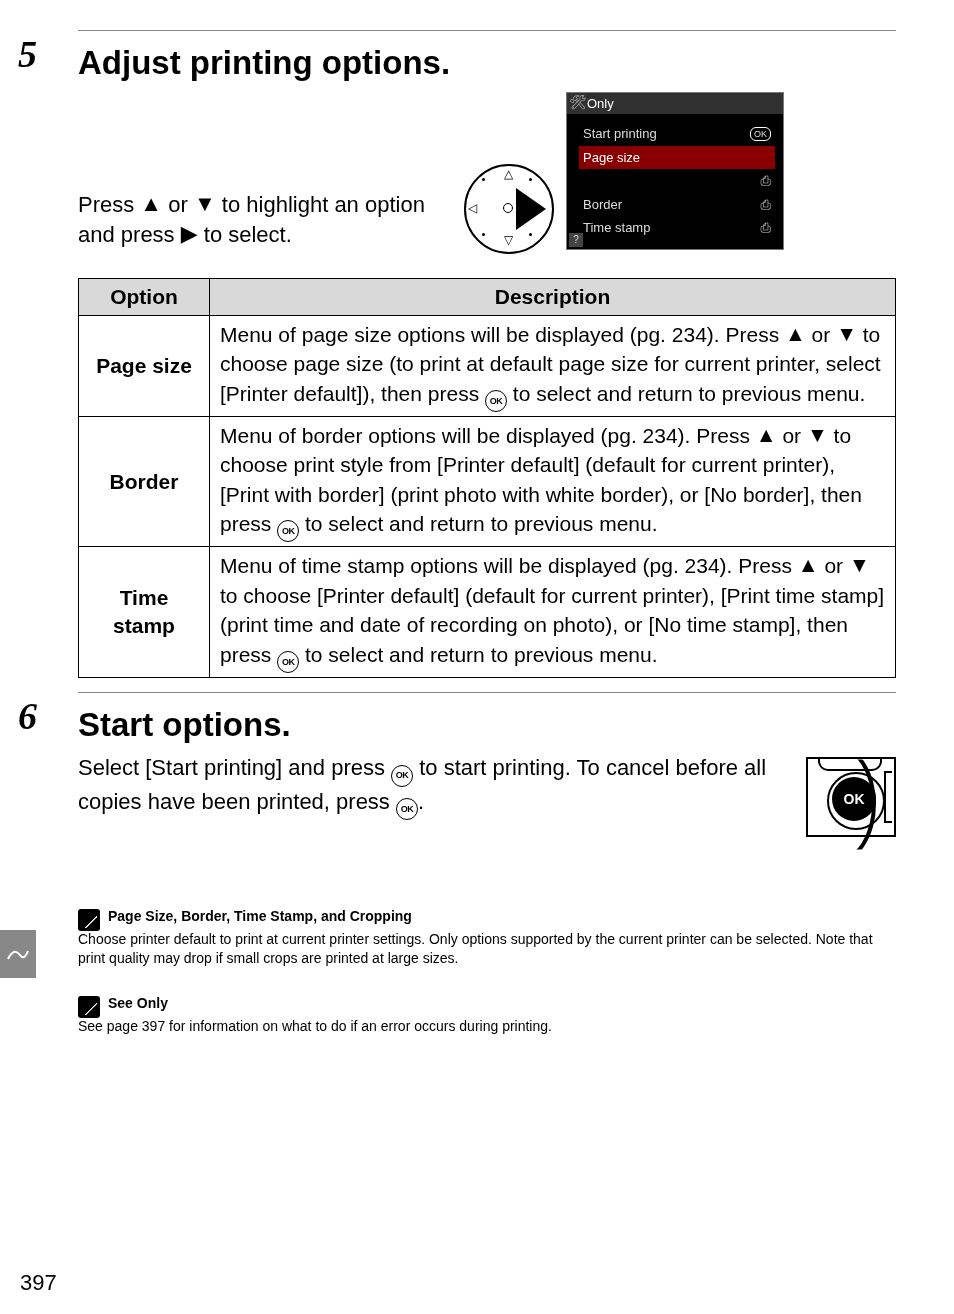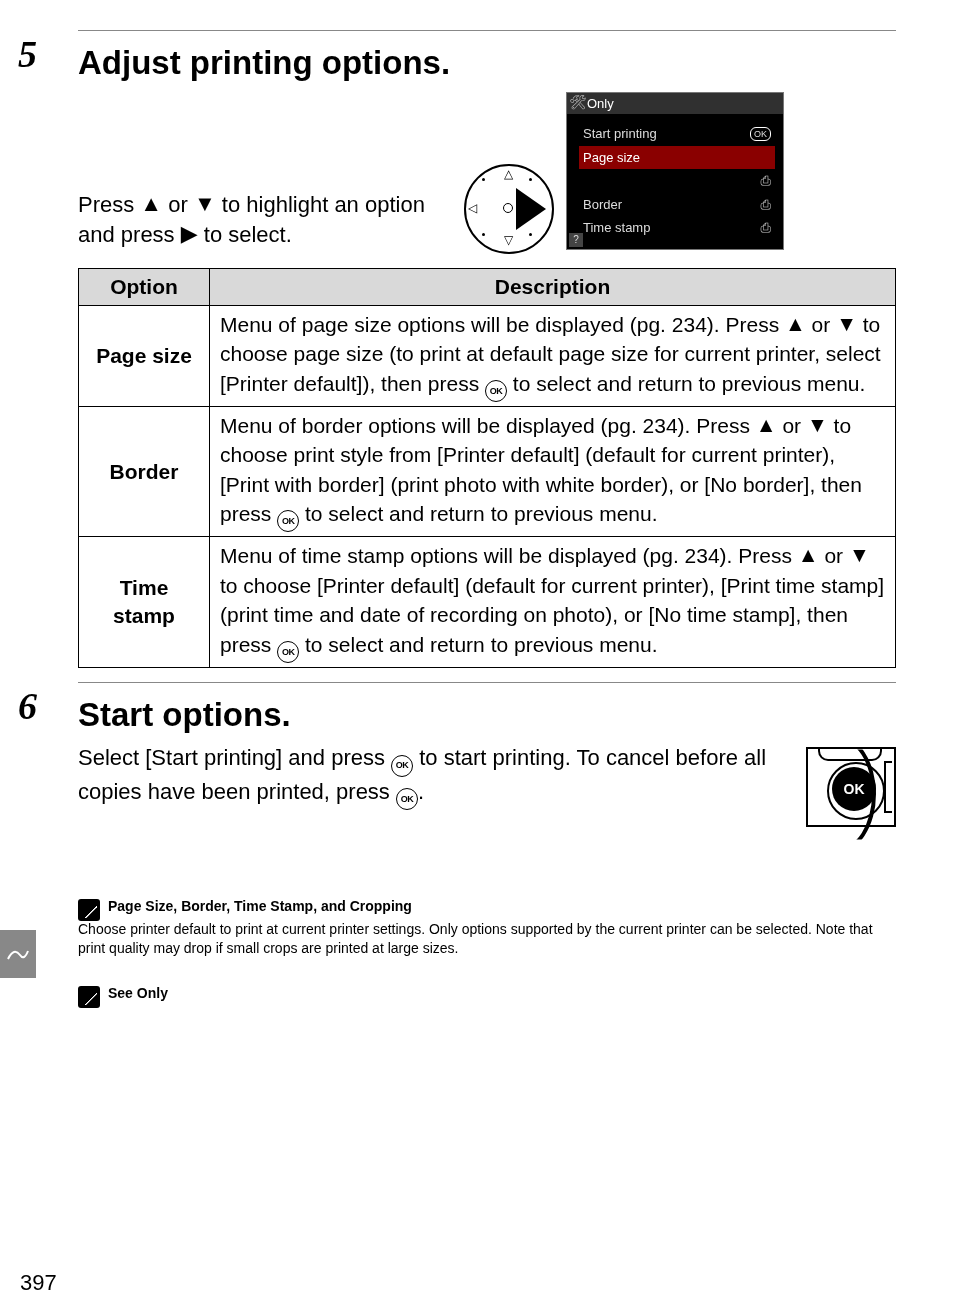--- a/index.html
+++ b/index.html
@@ -148,21 +148,21 @@
     color: #ddd;
     width: 14px; height: 14px;
     text-align: center;
     font-size: 10px;
     line-height: 14px;
   }
 
   table.opts {
     border-collapse: collapse;
     width: 100%;
-    margin-top: 18px;
+    margin-top: 28px;
     font-size: 21px;
     border-radius: 27px;
   }
   table.opts th, table.opts td {
     border: 1px solid #000;
     padding: 4px 10px;
     vertical-align: middle;
   }
   table.opts th {
     background: #d9d9d9;
@@ -421,20 +421,21 @@
       <span>Page Size, Border, Time Stamp, and Cropping</span>
     </div>
     <div class="note-body">Choose printer default to print at current printer settings.  Only options supported by the current printer can be selected.  Note that print quality may drop if small crops are printed at large sizes.</div>
   </div>
 
   <div class="note">
     <div class="note-title">
       <span class="pencil-icon"></span>
       <span>See Only</span>
     </div>
+    <div class="note-body">See page 397 for information on what to do if an error occurs during printing.</div>
   </div>
 
   <div class="side-tab">
     <svg viewBox="0 0 24 18">
         <path d="M2 14 Q8 2 14 10 Q18 16 22 6" fill="none" stroke="#fff" stroke-width="2"></path>
       </svg>
   </div>
 
   <div class="pagenum">397</div>
 </div>

